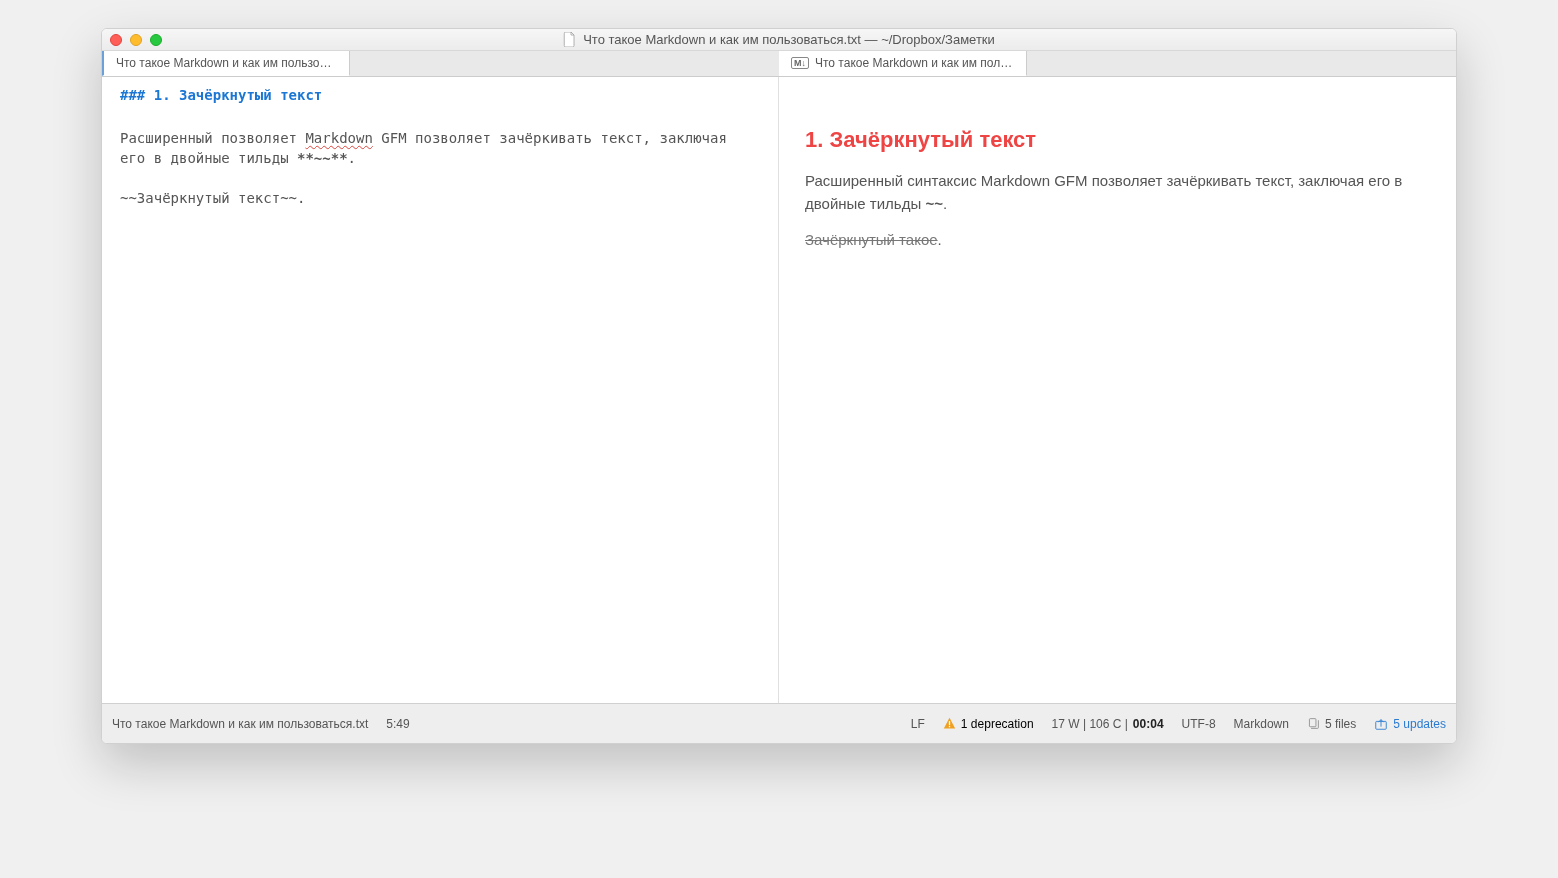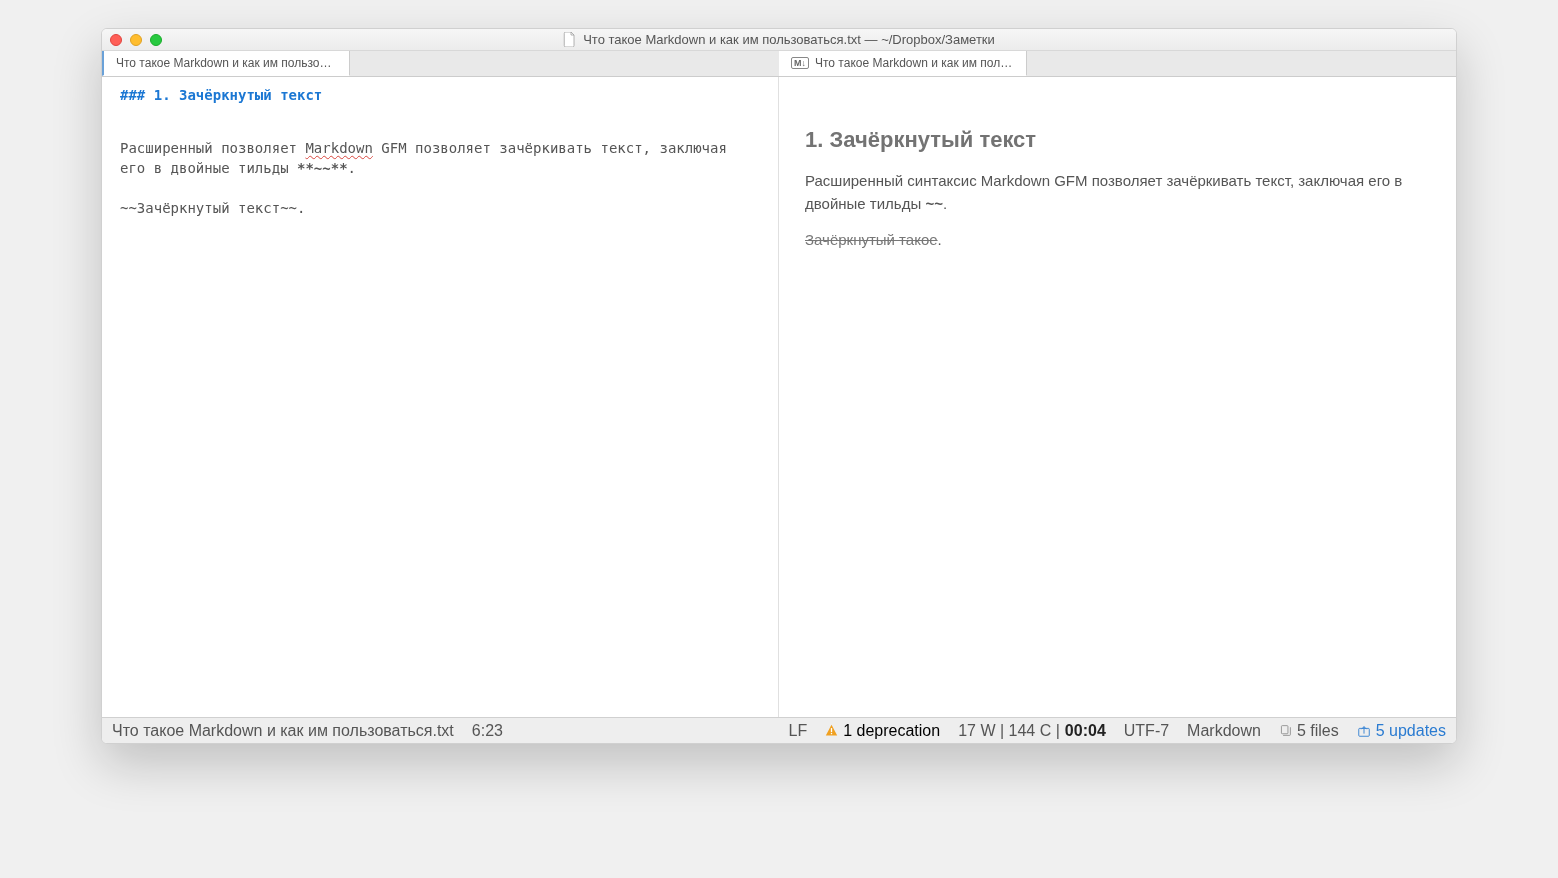--- a/index.html
+++ b/index.html
@@ -96,45 +96,45 @@
   }
   .pane-left {
     border-right:1px solid #e0e0e0;
     padding: 8px 18px;
     font-family: ui-monospace, "SF Mono", Menlo, Consolas, monospace;
     font-size: 14px;
     line-height: 1.45;
     color: #555;
     white-space: pre-wrap;
   }
-  .md-heading { color:#1b77d3; font-weight:bold; display:block; margin-bottom:12px; }
+  .md-heading { color:#1b77d3; font-weight:bold; display:block; margin-bottom:2px; }
   .md-word-underline { text-decoration: underline wavy #d9463e 1px; text-underline-offset:2px; }
   .bold-marks { font-weight:bold; }
   .pane-right {
     padding: 30px 26px;
     font-size: 15px;
     color: #3a3a3a;
     line-height: 1.5;
   }
   .pane-right h3 {
     font-size: 22px;
     font-weight: 700;
     margin: 16px 0 14px 0;
-    color: #737373;
+    color: #ef4444;
   }
   .pane-right p { margin-bottom: 14px; color:#555; }
   .pane-right .strike { text-decoration: line-through; color:#777; }
   .pane-right .tildes { font-weight:bold; }
   .statusbar {
-    height: 26px;
+    height: 40px;
     background: #eeeeee;
     border-top: 1px solid #d0d0d0;
     display: flex;
     align-items: center;
-    font-size: 16px;
+    font-size: 12px;
     color: #555;
     padding: 0 10px;
     gap: 18px;
   }
   .statusbar .spacer { flex:1; }
   .status-item { display:flex; align-items:center; gap:5px; cursor:default; }
   .status-warn { color:#000000; }
   .warn-icon { width:13px; height:13px; }
   .status-stats strong { font-weight:bold; color:#222; }
   .status-link { color:#2a7bd1;align-items:center; }
@@ -189,36 +189,36 @@
         <span>Расширенный синтаксис Markdown GFM позволяет зачёркивать текст, заключая его в двойные тильды </span><span class="tildes">~~</span><span>.</span>
       </p>
       <p>
         <span class="strike">Зачёркнутый такое</span><span>.</span>
       </p>
     </div>
   </div>
 
   <div class="statusbar">
     <div class="status-item">Что такое Markdown и как им пользоваться.txt</div>
-    <div class="status-item">6:23</div>
+    <div class="status-item">5:49</div>
     <div class="spacer"></div>
     <div class="status-item">LF</div>
     <div class="status-item status-warn">
       <svg class="warn-icon" viewBox="0 0 16 16">
           <path d="M8 1 L15 14 H1 Z" fill="#f0a020"></path>
           <rect x="7.2" y="5" width="1.6" height="5" fill="#fff"></rect>
           <rect x="7.2" y="11" width="1.6" height="1.6" fill="#fff"></rect>
         </svg>
       <span>1 deprecation</span>
     </div>
     <div class="status-item status-stats">
-      <span>17 W | 144 C | </span>
+      <span>17 W | 106 C | </span>
         <strong>00:04</strong>
     </div>
-    <div class="status-item">UTF-7</div>
+    <div class="status-item">UTF-8</div>
     <div class="status-item">Markdown</div>
     <div class="status-item">
       <svg class="files-icon" viewBox="0 0 16 16">
           <rect x="3" y="2" width="8" height="10" rx="1" stroke="#888" fill="none"></rect>
           <path d="M5 14h8a1 1 0 0 0 1-1V4" stroke="#888" fill="none"></path>
         </svg>
       <span>5 files</span>
     </div>
     <div class="status-item status-link">
       <svg class="updates-icon" viewBox="0 0 16 16">

